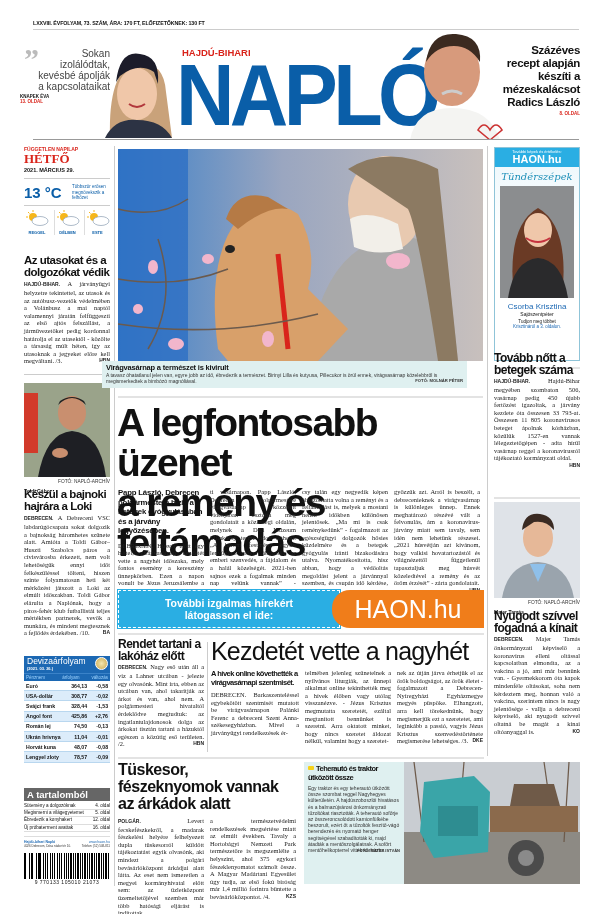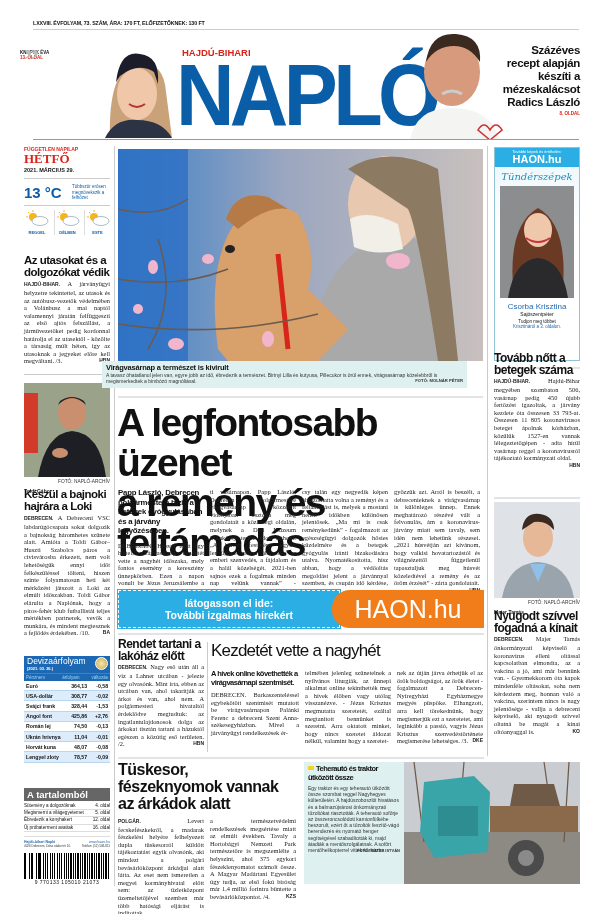--- a/index.html
+++ b/index.html
@@ -16,20 +16,21 @@
 .cap{font-family:"Liberation Sans",sans-serif;font-size:5px;font-weight:bold}
 </style>
 </head>
 <body>
 
 <div class="abs sans" style="left:33px;top:20px;font-size:5.3px;font-weight:bold;letter-spacing:-0.1px">LXXVIII. ÉVFOLYAM, 73. SZÁM, ÁRA: 170 FT, ELŐFIZETŐKNEK: 130 FT</div>
 <div class="rule" style="left:33px;top:29px;width:546px"></div>
 
 <div class="abs" style="left:20px;top:48px;width:95px">
   <div style="position:absolute;left:4px;top:0;font-family:'Liberation Serif',serif;font-size:30px;color:#bbb;line-height:22px;font-weight:bold">”</div>
+  <div class="sans" style="font-size:10px;line-height:11px;color:#444;text-align:right;padding-left:10px;width:90px">Sokan izolálódtak, kevésbé ápolják a kapcsolataikat</div>
   <div class="sans" style="font-size:4.5px;font-weight:bold;margin-top:2px">KNAPEK ÉVA</div>
   <div class="sans" style="font-size:4.5px;font-weight:bold;color:#d9241b">13. OLDAL</div>
 </div>
 
 <div class="abs" style="left:80px;top:32px;width:110px;height:106px;overflow:hidden">
   <svg width="110" height="106" viewBox="0 0 110 106">
     <path d="M30 106 Q28 40 55 30 Q84 28 86 60 L92 106 Z" fill="#c9a27a"></path>
     <ellipse cx="57" cy="62" rx="20" ry="26" fill="#f0c7a9"></ellipse>
     <path d="M36 50 Q40 18 60 22 Q80 24 78 52 L74 40 Q58 30 40 44 Z" fill="#1c1c2a"></path>
     <path d="M25 106 Q35 86 57 88 Q82 88 92 106 Z" fill="#2c3344"></path>
@@ -270,34 +271,34 @@
     <div class="hd" style="font-size:7.8px;line-height:9.5px;letter-spacing:-0.2px">Papp László, Debrecen polgármestere bízik a betegek gyógyulásában és a járvány legyőzésében.</div>
     <div class="body" style="margin-top:6px">DEBRECEN. Húsvét előtt egy héttel, virágvasárnap kezdetét vette a nagyhét időszaka, mely fontos esemény a keresztény ünnepkörben. Ezen a napon vonult be Jézus Jeruzsálembe a kereszthalála előt-</div>
   </div>
   <div class="body" style="width:86px">ti vasárnapon. Papp László, Debrecen polgármestere virágvasárnap közzétett videójában osztotta meg gondolatait a közösségi oldalán, melynek a Déri Múzeum Munkácsy terme adott otthont: „A három festmény együtt lenyűgöző erővel ábrázolja az emberi szenvedés, a fájdalom és a halál közelségét. 2021-ben sajnos ezek a fogalmak minden nap velünk vannak” - hangsúlyozta. Hozzátette: Munká-</div>
   <div class="body" style="width:86px">csy talán egy negyedik képen ábrázolhatta volna a reményt és a feltámadást is, melyek a mostani nehéz időkben különösen jelentősek. „Ma mi is csak reménykedünk” - fogalmazott az egészségügyi dolgozók hősies küzdelmére és a betegek gyógyulás iránti bizakodására utalva. Nyomatékosította, hisz abban, hogy a védőoltás megoldást jelent a járvánnyal szemben, és csupán idő kérdése, hogy le-</div>
   <div class="body" style="width:86px"><span>győzzük azt. Arról is beszélt, a debrecenieknek a virágvasárnap is különleges ünnep. Ennek meghatározó részévé vált a felvonulás, ám a koronavírus-járvány miatt sem tavaly, sem idén nem lehetünk részesei. „2021 húsvétján azt kívánom, hogy valkisi hovatartozástól és világnézettől függetlenül tapasztaljuk meg húsvét közeledtével a remény és az öröm érzését” - zárta gondolatait.</span><span class="sig">HBN</span></div>
 </div>
 
 <div class="abs" style="left:118px;top:590px;width:366px;height:38px;display:flex">
   <div style="flex:0 0 222px;background:#2aaee3;border:1.5px dashed #fff;outline:1px solid #2aaee3;color:#fff;text-align:center;font-family:'Liberation Sans',sans-serif;font-weight:bold;font-size:10.5px;line-height:12px;padding-top:6px">
+    <div>További izgalmas hírekért</div>
     <div>látogasson el ide:</div>
-    <div>További izgalmas hírekért</div>
   </div>
   <div style="flex:1;background:#f07d1a;border-radius:18px 0 0 18px;color:#fff;font-family:'Liberation Sans',sans-serif;font-size:25px;line-height:38px;text-align:center;margin-left:-8px"><span style="font-weight:normal">HAON</span><span>.hu</span></div>
 </div>
 <div class="rule" style="left:118px;top:633px;width:366px;height:2px;background:#e3e3e3"></div>
 
 <div class="abs" style="left:118px;top:638px;width:86px">
   <div class="hd" style="font-size:12px">Rendet tartani a lakóház előtt</div>
   <div class="body" style="margin-top:1px"><span class="kick">DEBRECEN.</span> <span>Nagy eső után áll a víz a Lahner utcában - jelezte egy olvasónk. Mint írta, ebben az utcában van, ahol takarítják az árkot és van, ahol nem. A polgármesteri hivataltól érdeklődve megtudtuk: az ingatlantulajdonosok dolga az árkokat tisztán tartani a házuktól egészen a közútig eső területen. /2.</span><span class="sig">HBN</span></div>
 </div>
 <div class="vrule" style="left:207px;top:642px;height:110px"></div>
 <div class="abs" style="left:211px;top:636px;width:274px">
-  <div class="sans" style="font-size:17px;letter-spacing:-0.8px;line-height:30px;color:#111">Kezdetét vette a nagyhét</div>
+  <div class="sans" style="font-size:25px;letter-spacing:-0.8px;line-height:30px;color:#111">Kezdetét vette a nagyhét</div>
   <div style="display:flex;gap:6px;margin-top:3px">
     <div style="width:88px">
       <div class="hd" style="font-size:7.5px;line-height:9px">A hívek online követhették a virágvasárnapi szentmisét.</div>
       <div class="body" style="margin-top:4px">DEBRECEN. Barkaszenteléssel egybekötött szentmisét mutatott be virágvasárnapon Palánki Ferenc a debreceni Szent Anna-székesegyházban. Mivel a járványügyi rendelkezések ér-</div>
     </div>
     <div class="body" style="width:86px">telmében jelenleg szünetelnek a nyilvános liturgiák, az ünnepi alkalmat online tekinthették meg a hívek élőben vagy utólag visszanézve. - Jézus Krisztus megmutatta szeretetét, ezáltal megtanított bennünket is szeretni. Arra oktatott minket, hogy nincs szeretet áldozat nélkül, valamint hogy a szeretet-</div>
     <div class="body" style="width:86px"><span>nek az útján járva érhetjük el az örök boldogságot, az örök életet - fogalmazott a Debrecen-Nyíregyházi Egyházmegye megyés püspöke. Elhangzott, arra kell törekednünk, hogy megismerjük ezt a szeretetet, ami leginkább a passió, vagyis Jézus Krisztus szenvedéstörténete megismerése lehetséges. /3.</span><span class="sig">DKE</span></div>
   </div>
 </div>
 <div class="rule" style="left:118px;top:757px;width:366px;height:2px;background:#e3e3e3"></div>

